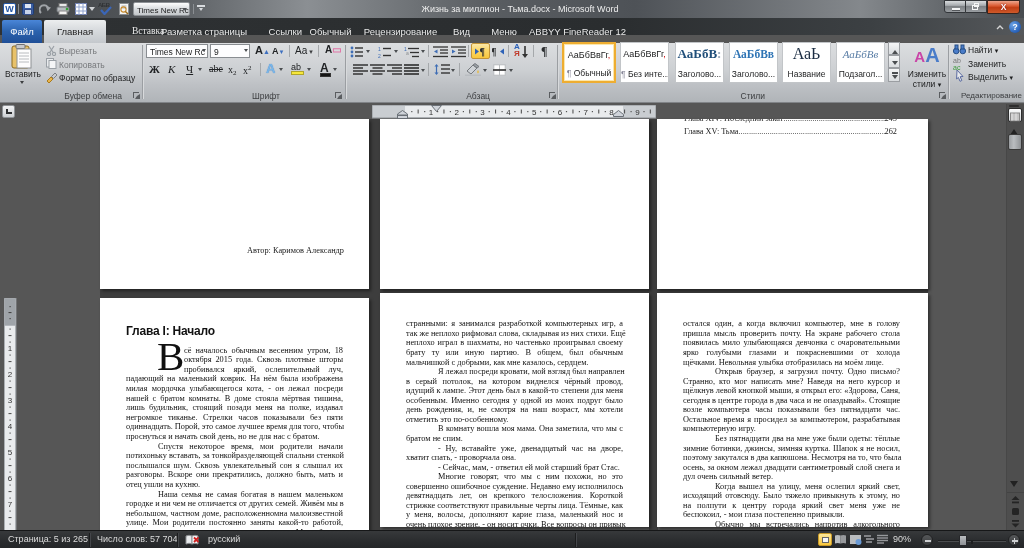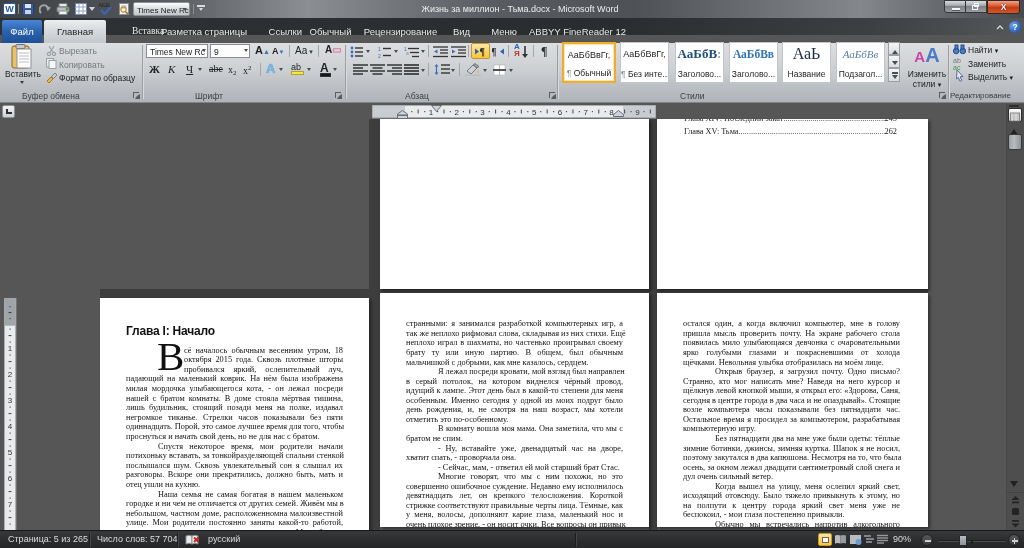--- a/index.html
+++ b/index.html
@@ -12,21 +12,21 @@
 
 #tabrow{position:absolute;top:18px;left:0;width:1024px;height:17px;
 background:linear-gradient(90deg,#2e3133 0%,#2a2d2f 60%,#3c4043 85%,#55585b 100%);}
 .tab{position:absolute;top:2px;height:23px;line-height:23px;text-align:center;font-size:9.5px;color:#e9e9e9;}
 #tab-file{background:linear-gradient(#4a86d8,#2b62ad 50%,#1f4f97);color:#fff;border-radius:2px 2px 0 0;}
 #tab-home{background:linear-gradient(#eceeef,#d9dcdf 40%,#c4c8cc);color:#222;border-radius:2px 2px 0 0;}
 
 #ribbon{position:absolute;top:43px;left:0;width:1024px;height:60px;
 background:linear-gradient(#dcdee0 0%,#cdd0d3 45%,#bec1c5 70%,#b0b4b8 100%);border-bottom:1px solid #808387;}
 .gsep{position:absolute;top:2px;height:54px;width:1px;background:#9b9ea2;box-shadow:1px 0 0 #d8dadc;}
-.glabel{position:absolute;top:48px;font-size:8.5px;color:#3c3e40;text-align:left;}
+.glabel{position:absolute;top:48px;font-size:8.5px;color:#3c3e40;text-align:right;}
 .launcher{position:absolute;width:6px;height:6px;border-left:1px solid #5a5d60;border-top:1px solid #5a5d60;}
 .launcher:after{content:"";position:absolute;left:1px;top:1px;border:2px solid transparent;border-left:3px solid #5a5d60;border-top:3px solid #5a5d60;transform:rotate(180deg);}
 .toc{position:absolute;left:27px;width:213px;font-family:'Liberation Serif',serif;font-size:8.3px;color:#1a1a1a;white-space:nowrap;overflow:hidden;display:flex;}
 .toc .dots{flex:1;overflow:hidden;white-space:nowrap;}
 .ln{position:absolute;left:26px;width:217px;font-family:'Liberation Serif',serif;font-size:8.3px;line-height:9.6px;color:#111;text-align:justify;text-align-last:justify;white-space:nowrap;}
 .lnl{text-align-last:left;}
 .ind{padding-left:32px;}
 .stylebox{position:absolute;top:-1px;width:49px;height:41px;background:#fff;border:1px solid #c2c5c8;overflow:hidden;text-align:center;}
 .sb1{margin-top:3px;line-height:16px;color:#1d1e1f;white-space:nowrap;}
 .sb2{position:absolute;left:0;bottom:3px;width:100%;font-size:8.5px;color:#1d1e1f;white-space:nowrap;}
@@ -459,20 +459,23 @@
           <rect x="5.5" y="8" width="1.2" height="1.2" fill="#444"></rect>
           <rect x="4.5" y="14" width="3" height="1.1" fill="#444"></rect>
           <rect x="5.5" y="20" width="1.2" height="1.2" fill="#444"></rect>
         </g>
   </svg>
 
   <div class="abs" style="left:369px;top:15px;width:11px;height:412px;background:#3d3d3d;"></div>
   <div class="abs" style="left:649px;top:15px;width:9px;height:412px;background:#3d3d3d;"></div>
   <div class="abs" style="left:100px;top:185px;width:828px;height:9px;background:#3d3d3d;"></div>
 
+  <div class="page" style="left:100px;top:15px;width:269px;height:170px;">
+    <div style="position:absolute;right:25px;top:127px;font-family:'Liberation Serif',serif;font-size:8.3px;color:#1a1a1a;">Автор: Каримов Александр</div>
+  </div>
   <div class="page" style="left:380px;top:15px;width:269px;height:170px;"></div>
   <div class="page" style="left:657px;top:15px;width:271px;height:170px;">
     <div class="toc" style="top:-5.5px;">Глава XIV: Последний закат<span class="dots">..............................................................................................................</span>245</div>
     <div class="toc" style="top:7.5px;">Глава XV: Тьма<span class="dots">..............................................................................................................</span>262</div>
   </div>
 
   <div class="page" id="p4" style="left:100px;top:194px;width:269px;height:234px;">
 <div style="position:absolute;left:26px;top:25.5px;font-size:12px;font-weight:bold;color:#111;font-family:'Liberation Sans',sans-serif;letter-spacing:-0.2px;">Глава I: Начало</div>
 <div style="position:absolute;left:57px;top:43px;font-family:'Liberation Serif',serif;font-size:41px;line-height:31px;color:#111;">В</div>
 <div class="ln" style="top:47.5px;left:84px;width:159px;">сё началось обычным весенним утром, 18</div>

